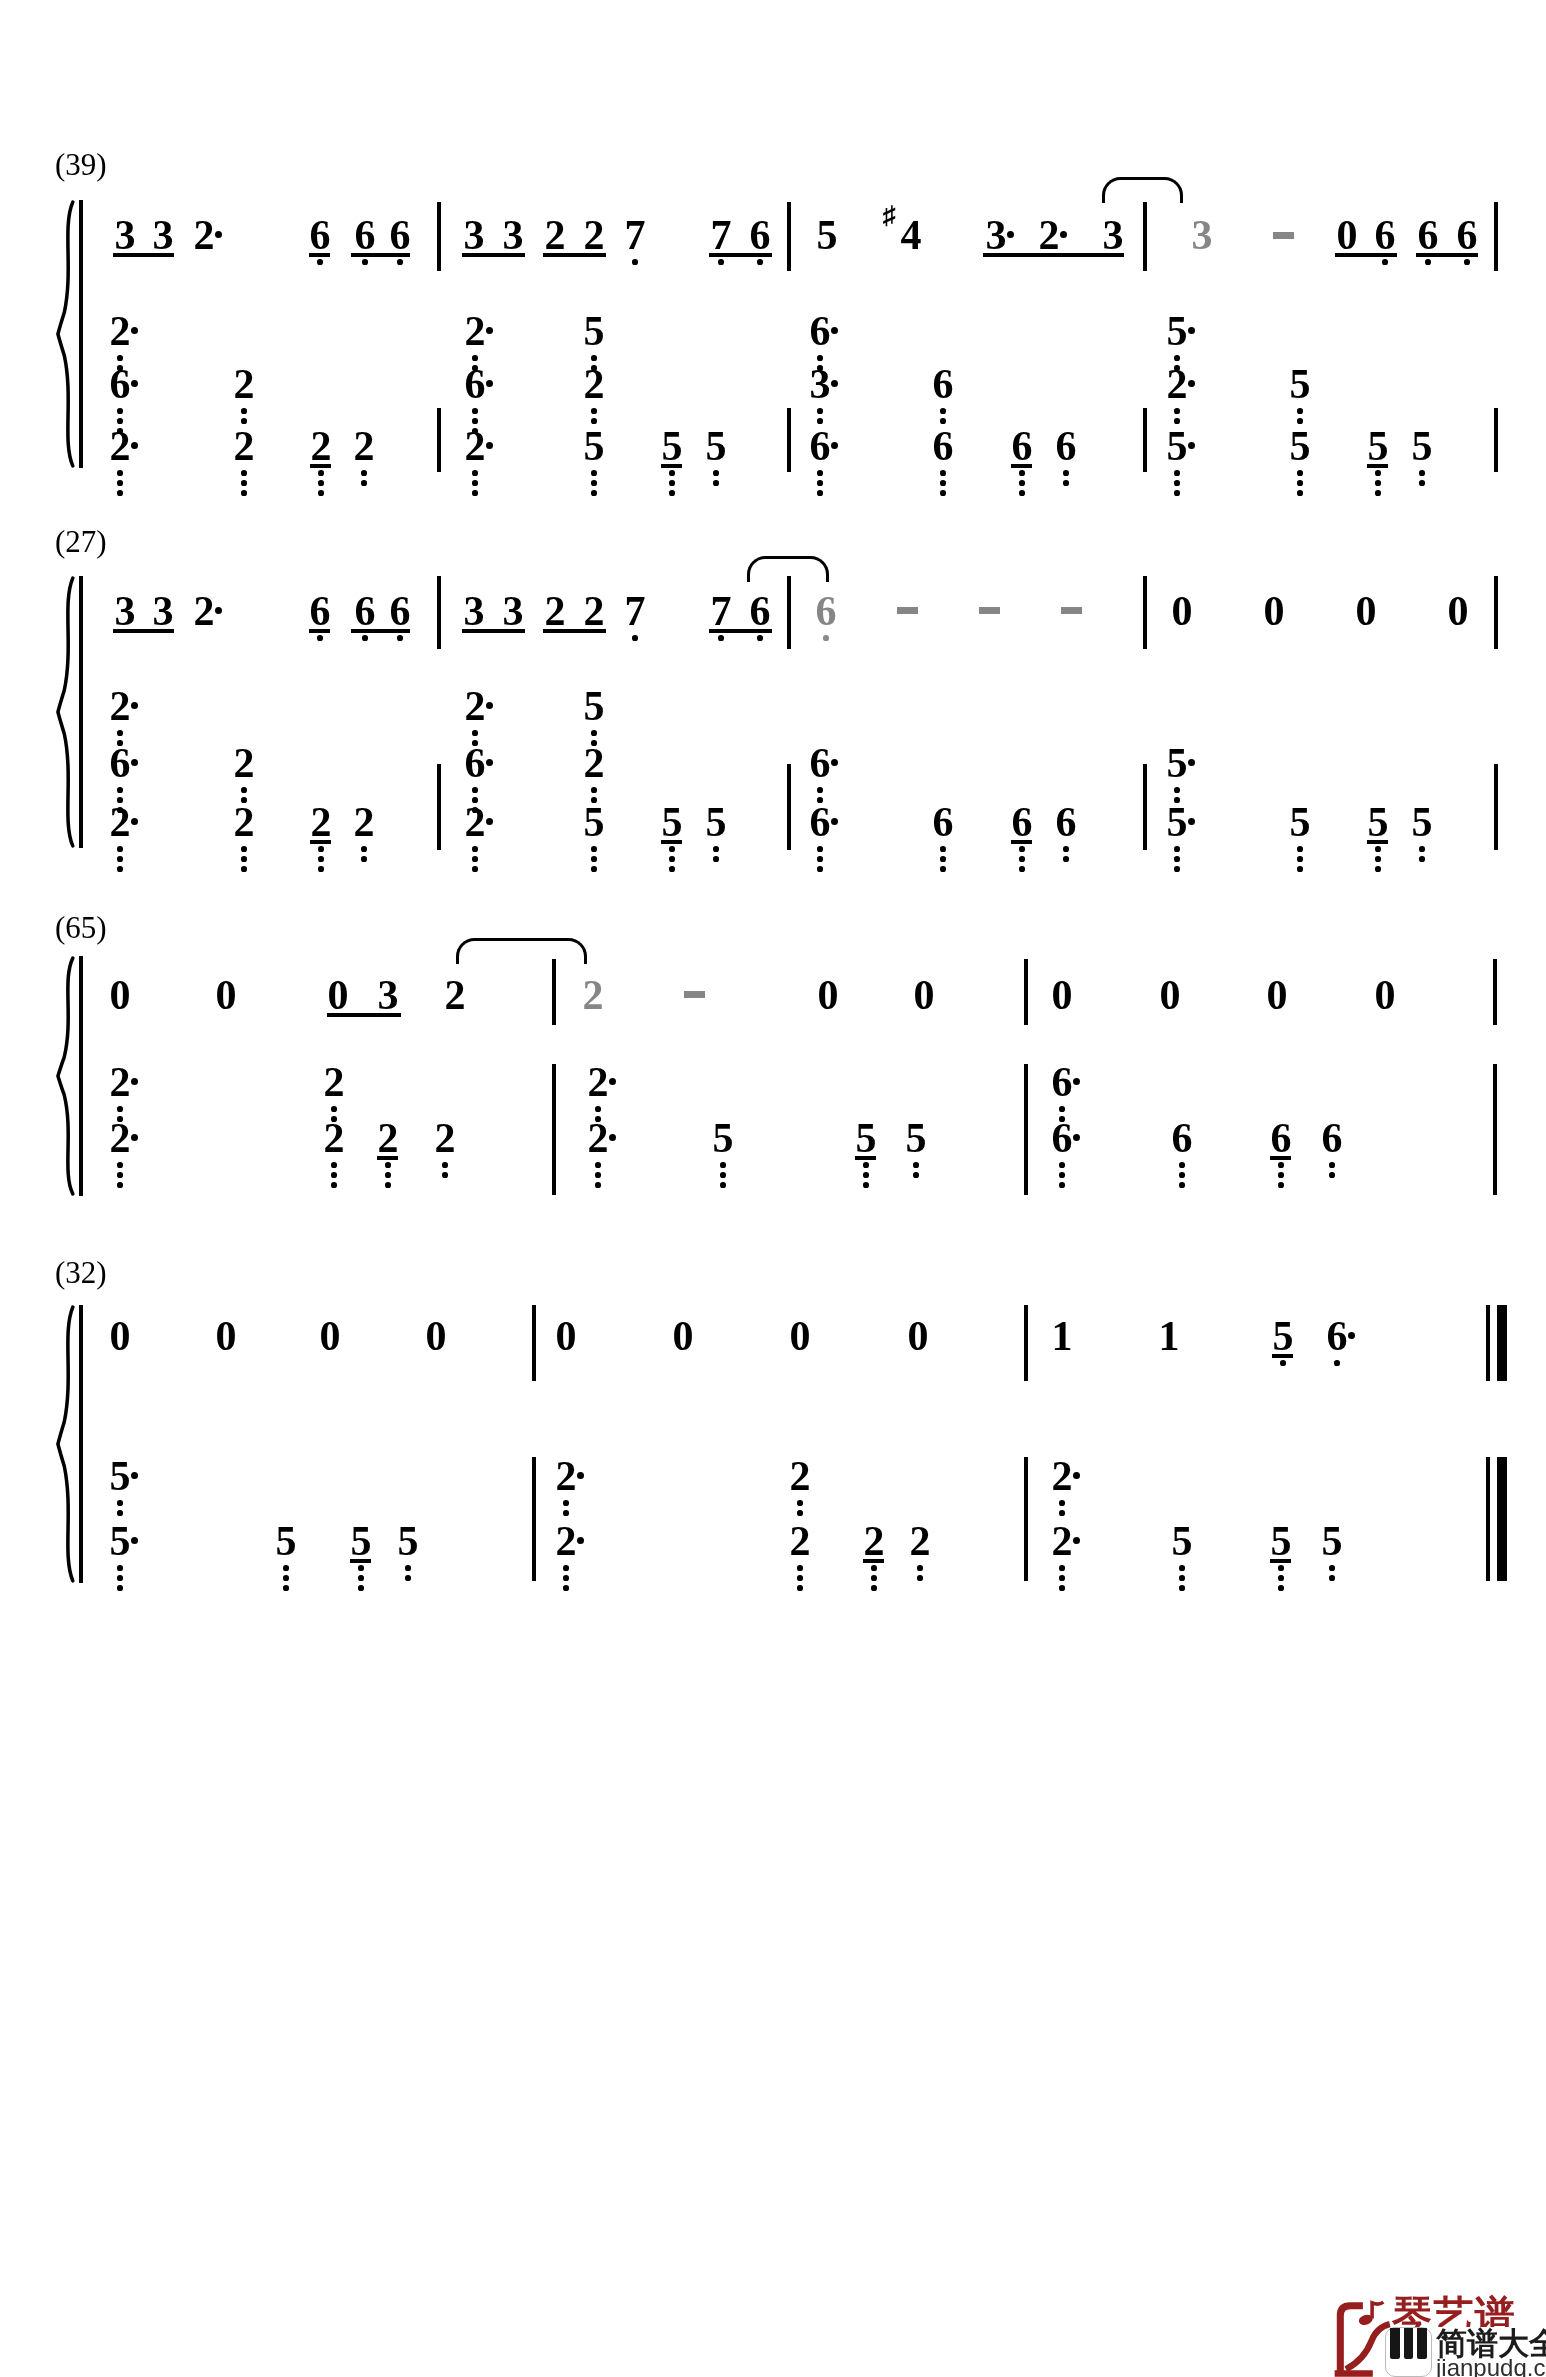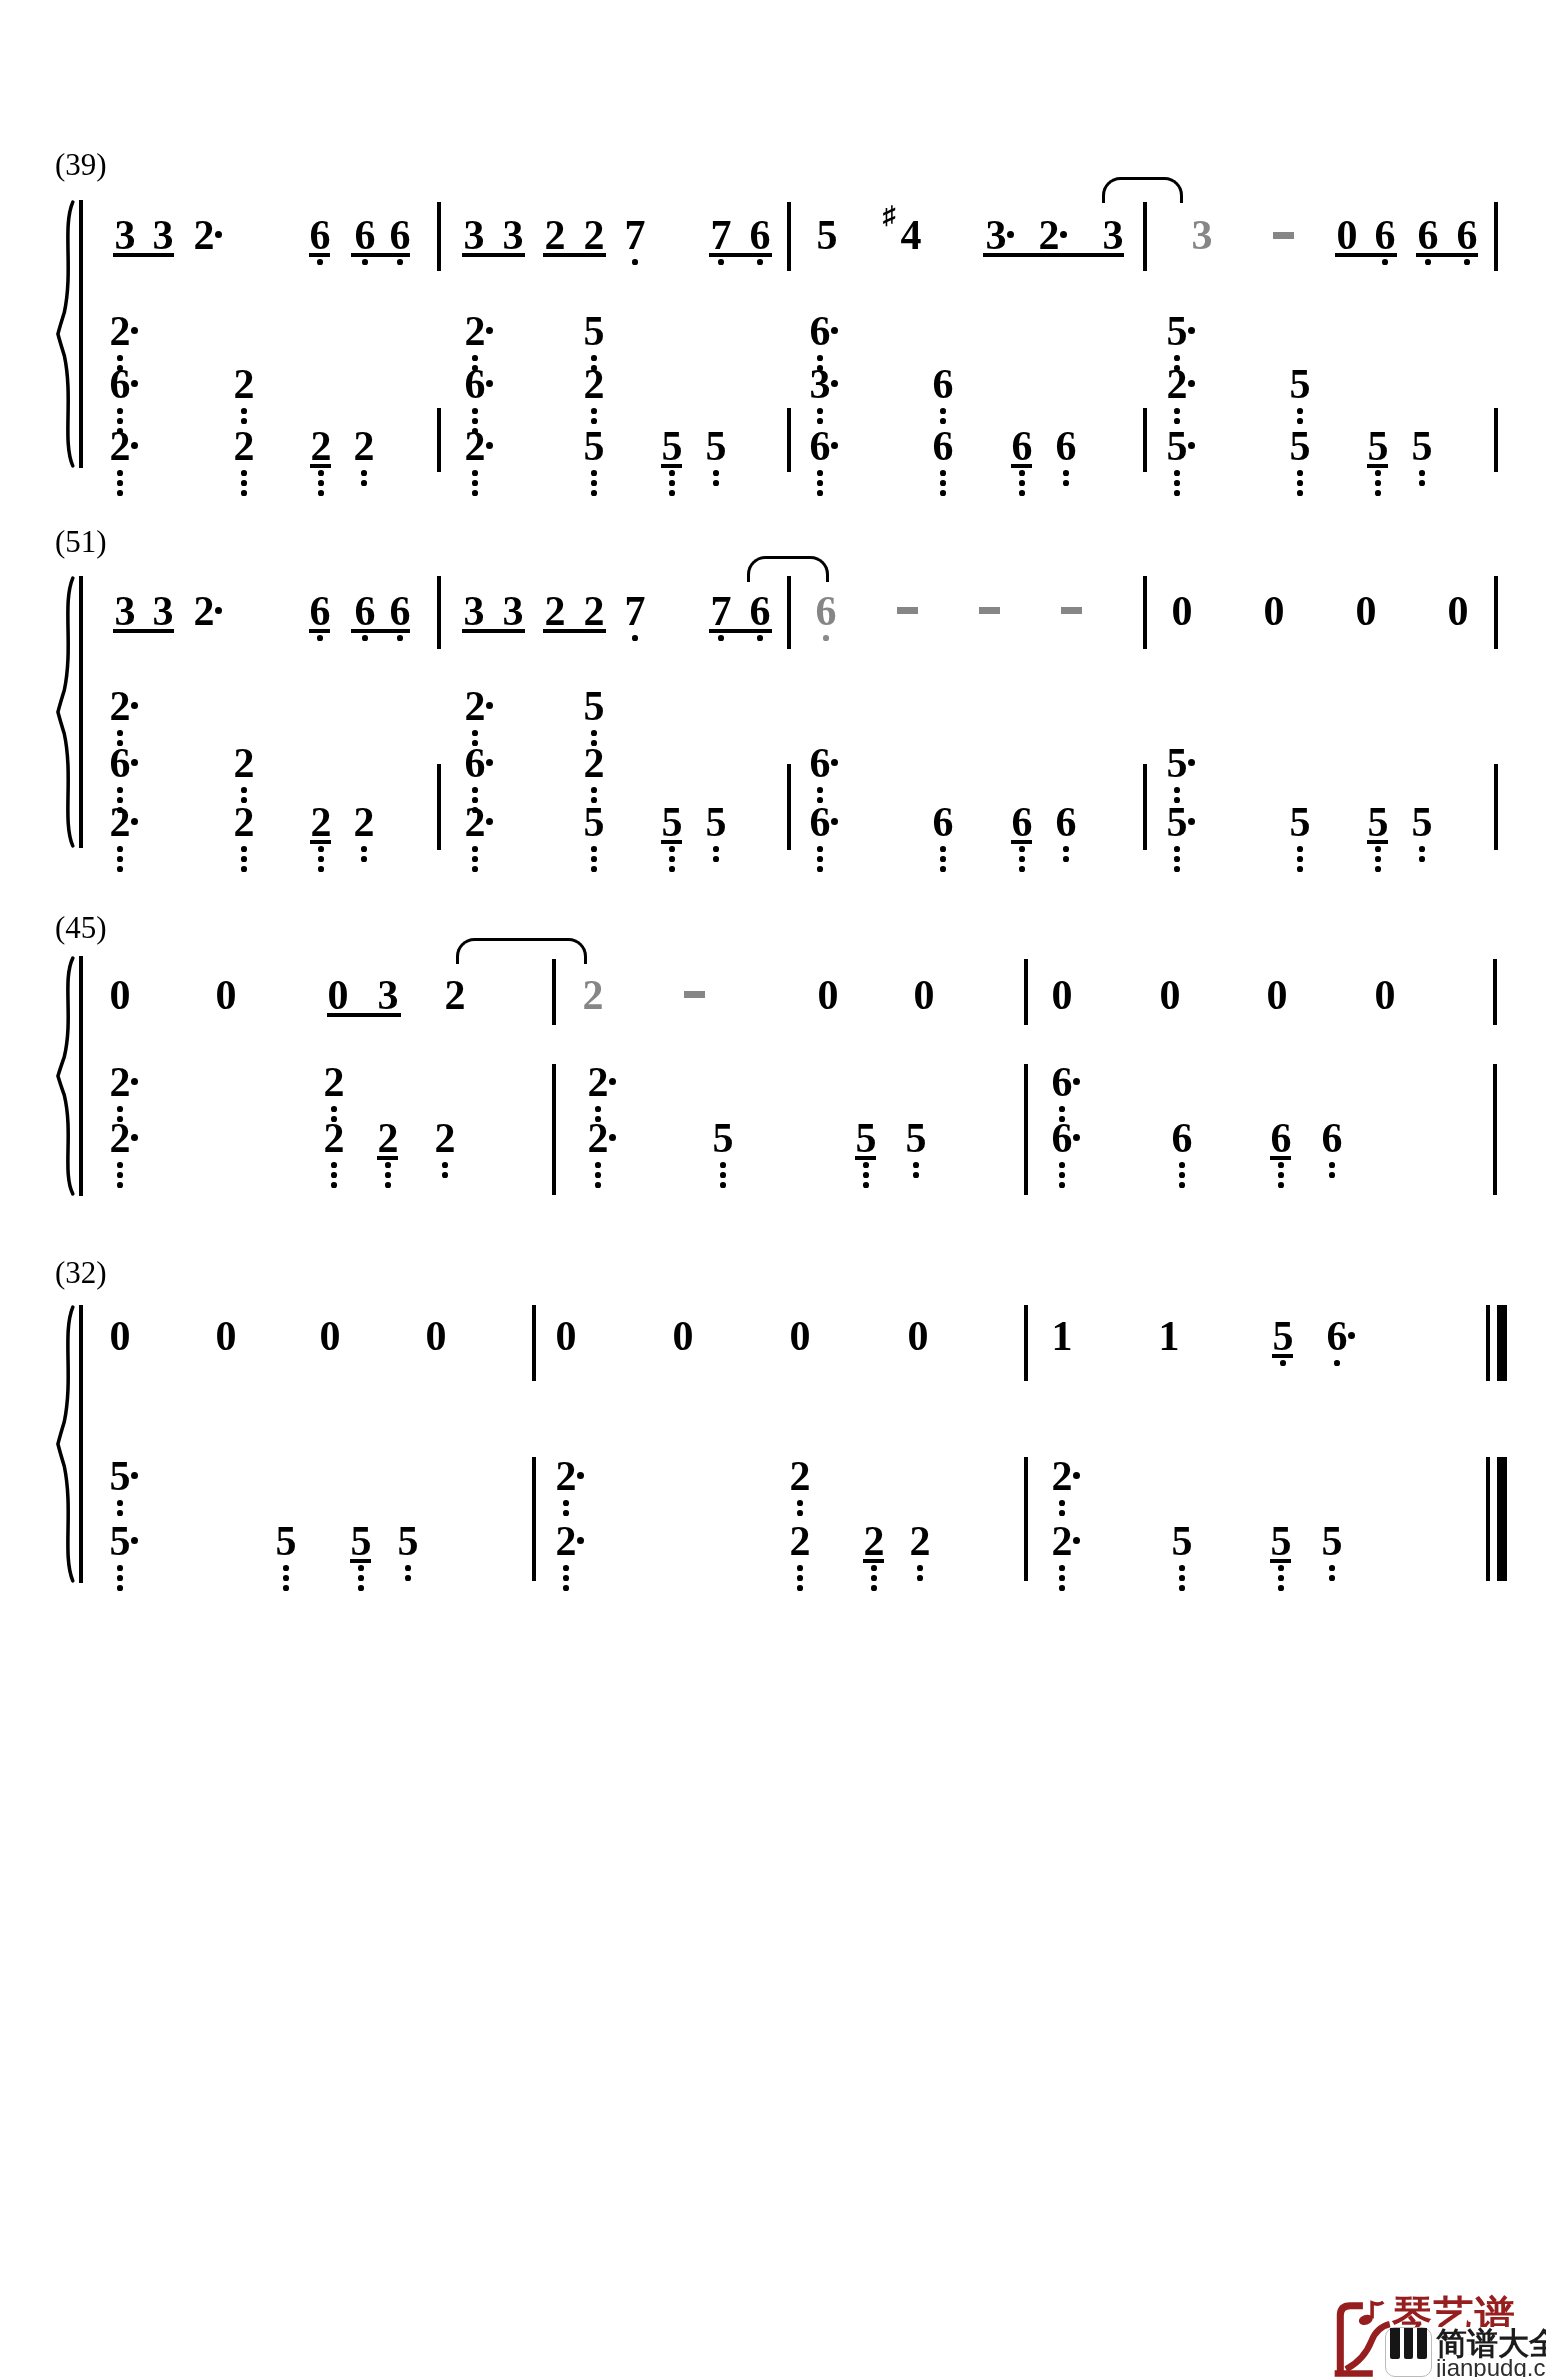--- a/index.html
+++ b/index.html
@@ -113,21 +113,21 @@
         <div class="note" style="left: 796px; top: 425px;"><span class="num">6</span><div class="ddot"></div><div class="odot" style="left: 21px; top: 45px;"></div><div class="odot" style="left: 21px; top: 55px;"></div><div class="odot" style="left: 21px; top: 65px;"></div></div>
         <div class="note" style="left: 919px; top: 425px;"><span class="num">6</span><div class="odot" style="left: 21px; top: 45px;"></div><div class="odot" style="left: 21px; top: 55px;"></div><div class="odot" style="left: 21px; top: 65px;"></div></div>
         <div class="note" style="left: 998px; top: 425px;"><span class="num">6</span><div class="uline"></div><div class="odot" style="left: 21px; top: 45px;"></div><div class="odot" style="left: 21px; top: 55px;"></div><div class="odot" style="left: 21px; top: 65px;"></div></div>
         <div class="note" style="left: 1042px; top: 425px;"><span class="num">6</span><div class="odot" style="left: 21px; top: 45px;"></div><div class="odot" style="left: 21px; top: 55px;"></div></div>
         <div class="note" style="left: 1153px; top: 425px;"><span class="num">5</span><div class="ddot"></div><div class="odot" style="left: 21px; top: 45px;"></div><div class="odot" style="left: 21px; top: 55px;"></div><div class="odot" style="left: 21px; top: 65px;"></div></div>
         <div class="note" style="left: 1276px; top: 425px;"><span class="num">5</span><div class="odot" style="left: 21px; top: 45px;"></div><div class="odot" style="left: 21px; top: 55px;"></div><div class="odot" style="left: 21px; top: 65px;"></div></div>
         <div class="note" style="left: 1354px; top: 425px;"><span class="num">5</span><div class="uline"></div><div class="odot" style="left: 21px; top: 45px;"></div><div class="odot" style="left: 21px; top: 55px;"></div><div class="odot" style="left: 21px; top: 65px;"></div></div>
         <div class="note" style="left: 1398px; top: 425px;"><span class="num">5</span><div class="odot" style="left: 21px; top: 45px;"></div><div class="odot" style="left: 21px; top: 55px;"></div></div>
       </div>
       <div class="system">
-        <div class="mlabel" style="left: 55px; top: 526px;">(51)</div>
+        <div class="mlabel" style="left: 55px; top: 526px;">(27)</div>
         <div class="brace" style="left: 55px; top: 576px; width: 20px; height: 272px;"><svg width="20" height="272" viewBox="0 0 28 385">
      <path d="M25 3 C10 38.5, 26 100.10000000000001, 13 161.7 Q7 180.95 4 192.5 Q7 204.05 13 223.29999999999998 C26 284.9, 10 346.5, 25 382" fill="none" stroke="#000" stroke-width="5" stroke-linecap="round"></path>
           </svg></div>
         <div class="bar" style="left: 79px; top: 576px; height: 272px;"></div>
         <div class="bar" style="left: 437px; top: 576px; height: 73px;"></div>
         <div class="bar" style="left: 787px; top: 576px; height: 73px;"></div>
         <div class="bar" style="left: 1143px; top: 576px; height: 73px;"></div>
         <div class="bar" style="left: 437px; top: 764px; height: 86px;"></div>
         <div class="bar" style="left: 787px; top: 764px; height: 86px;"></div>
         <div class="bar" style="left: 1143px; top: 764px; height: 86px;"></div>
@@ -180,21 +180,21 @@
         <div class="note" style="left: 796px; top: 801px;"><span class="num">6</span><div class="ddot"></div><div class="odot" style="left: 21px; top: 45px;"></div><div class="odot" style="left: 21px; top: 55px;"></div><div class="odot" style="left: 21px; top: 65px;"></div></div>
         <div class="note" style="left: 919px; top: 801px;"><span class="num">6</span><div class="odot" style="left: 21px; top: 45px;"></div><div class="odot" style="left: 21px; top: 55px;"></div><div class="odot" style="left: 21px; top: 65px;"></div></div>
         <div class="note" style="left: 998px; top: 801px;"><span class="num">6</span><div class="uline"></div><div class="odot" style="left: 21px; top: 45px;"></div><div class="odot" style="left: 21px; top: 55px;"></div><div class="odot" style="left: 21px; top: 65px;"></div></div>
         <div class="note" style="left: 1042px; top: 801px;"><span class="num">6</span><div class="odot" style="left: 21px; top: 45px;"></div><div class="odot" style="left: 21px; top: 55px;"></div></div>
         <div class="note" style="left: 1153px; top: 801px;"><span class="num">5</span><div class="ddot"></div><div class="odot" style="left: 21px; top: 45px;"></div><div class="odot" style="left: 21px; top: 55px;"></div><div class="odot" style="left: 21px; top: 65px;"></div></div>
         <div class="note" style="left: 1276px; top: 801px;"><span class="num">5</span><div class="odot" style="left: 21px; top: 45px;"></div><div class="odot" style="left: 21px; top: 55px;"></div><div class="odot" style="left: 21px; top: 65px;"></div></div>
         <div class="note" style="left: 1354px; top: 801px;"><span class="num">5</span><div class="uline"></div><div class="odot" style="left: 21px; top: 45px;"></div><div class="odot" style="left: 21px; top: 55px;"></div><div class="odot" style="left: 21px; top: 65px;"></div></div>
         <div class="note" style="left: 1398px; top: 801px;"><span class="num">5</span><div class="odot" style="left: 21px; top: 45px;"></div><div class="odot" style="left: 21px; top: 55px;"></div></div>
       </div>
       <div class="system">
-        <div class="mlabel" style="left: 55px; top: 912px;">(45)</div>
+        <div class="mlabel" style="left: 55px; top: 912px;">(65)</div>
         <div class="brace" style="left: 55px; top: 956px; width: 20px; height: 240px;"><svg width="20" height="240" viewBox="0 0 28 340">
      <path d="M25 3 C10 34, 26 88.4, 13 142.79999999999998 Q7 159.79999999999998 4 170 Q7 180.20000000000002 13 197.2 C26 251.6, 10 306, 25 337" fill="none" stroke="#000" stroke-width="5" stroke-linecap="round"></path>
           </svg></div>
         <div class="bar" style="left: 79px; top: 956px; height: 240px;"></div>
         <div class="bar" style="left: 552px; top: 959px; height: 66px;"></div>
         <div class="bar" style="left: 1024px; top: 959px; height: 66px;"></div>
         <div class="bar" style="left: 552px; top: 1064px; height: 131px;"></div>
         <div class="bar" style="left: 1024px; top: 1064px; height: 131px;"></div>
         <div class="bar" style="left: 1493px; top: 959px; height: 66px;"></div>
         <div class="bar" style="left: 1493px; top: 1064px; height: 131px;"></div>

